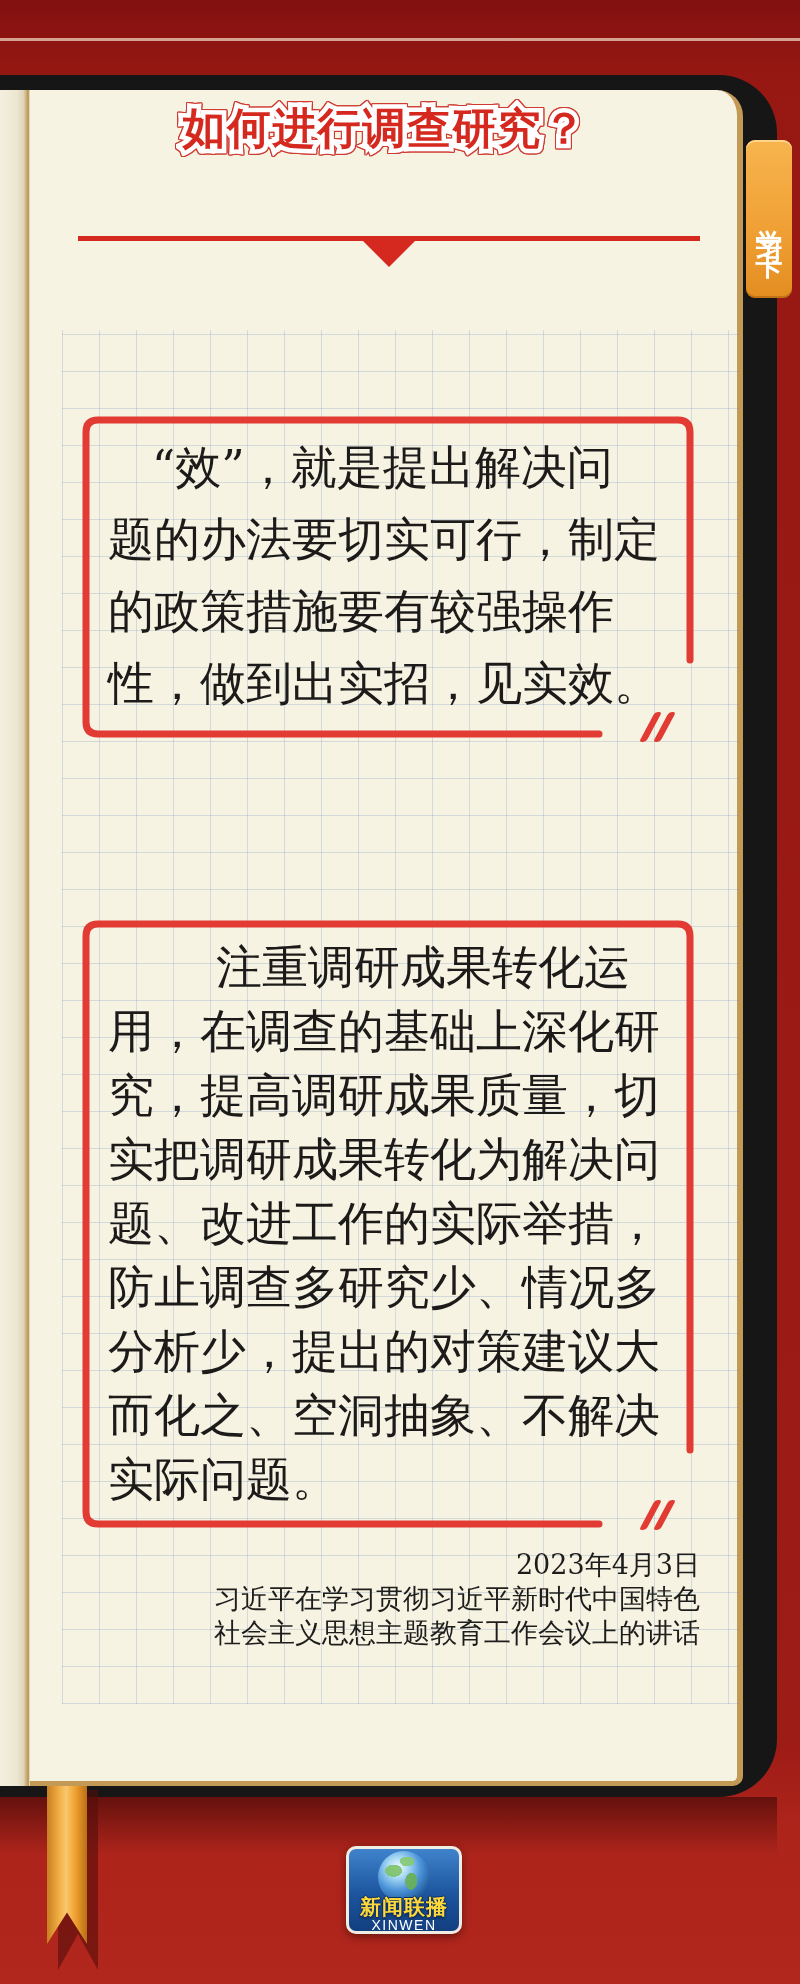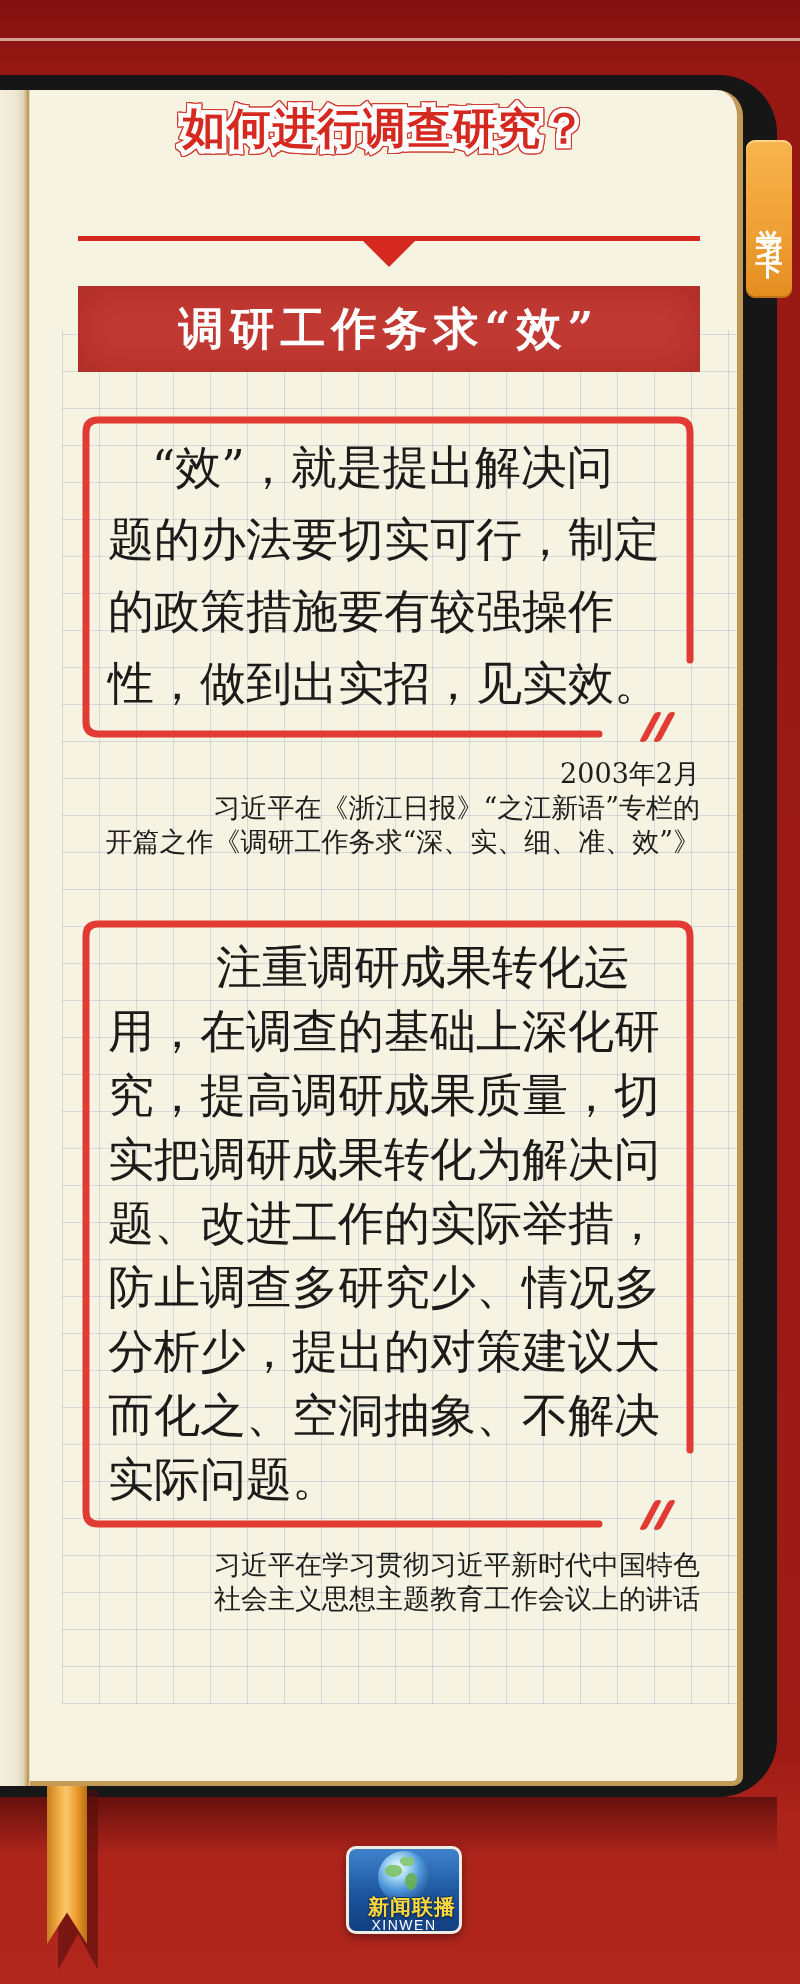--- a/index.html
+++ b/index.html
@@ -74,21 +74,21 @@
   .globe{position:absolute;left:29px;top:2px;width:52px;height:52px;border-radius:50%;
     background:radial-gradient(circle at 38% 32%,#f2fbff 0%,#a6d8f5 22%,#4c94d8 48%,#1b5496 78%,#123c74 100%);}
   .globe::after{content:"";position:absolute;inset:0;border-radius:50%;
     background:
       radial-gradient(ellipse 14px 10px at 30% 38%,#7ec36a 60%,transparent 61%),
       radial-gradient(ellipse 10px 14px at 64% 58%,#6ab055 60%,transparent 61%),
       radial-gradient(ellipse 12px 8px at 56% 20%,#86c973 60%,transparent 61%);
     opacity:.9;}
   .logo-title{position:absolute;left:0;top:44px;width:100%;text-align:center;
     color:#ffd83a;font-size:21px;font-weight:bold;letter-spacing:1px;
-    text-shadow:-1px 0 #0c2f63,1px 0 #0c2f63,0 -1px #0c2f63,0 1px #0c2f63,0 2px 3px rgba(0,0,0,.45);padding-left:8px;}
+    text-shadow:-1px 0 #0c2f63,1px 0 #0c2f63,0 -1px #0c2f63,0 1px #0c2f63,0 2px 3px rgba(0,0,0,.45);}
   .logo-sub{position:absolute;left:0;top:68px;width:100%;text-align:center;
     color:#fff;font-size:14px;letter-spacing:1.5px;font-family:"Liberation Sans",sans-serif;}
 </style>
 </head>
 <body>
 
 <div class="stage">
 
   <div class="abs top-edge-line"></div>
 
@@ -101,43 +101,35 @@
 
   <div class="abs page-stack"></div>
   <div class="abs page"></div>
   <div class="abs grid"></div>
 
   <div class="abs title">如何进行调查研究？</div>
 
   <div class="abs divider"></div>
   <div class="abs divider-arrow"></div>
 
-  <div class="abs banner">
-    <span>调研工作务求“效”</span>
-  </div>
 
   <div class="abs qbox qbox1" style="left:82px;top:416px;width:612px;height:322px;">
     <svg width="612" height="322" viewBox="0 0 612 322">
       <path d="M 517 318 H 16 Q 4 318 4 306 V 16 Q 4 4 16 4 H 596 Q 608 4 608 16 V 244" fill="none" stroke="#e23b34" stroke-width="7" stroke-linecap="round" stroke-linejoin="round"></path>
     </svg>
     <div class="qtext">“效”，就是提出解决问
 题的办法要切实可行，制定
 的政策措施要有较强操作
 性，做到出实招，见实效。</div>
   </div>
   <div class="abs qmark" style="left:640px;top:712px;">
       <i></i>
       <i></i>
     </div>
 
-  <div class="abs attr" style="top:757px;">
-    <div class="date">2003年2月</div>
-    <div class="src">习近平在《浙江日报》“之江新语”专栏的</div>
-    <div class="src">开篇之作《调研工作务求“深、实、细、准、效”》</div>
-  </div>
 
   <div class="abs qbox qbox2" style="left:82px;top:920px;width:540px;height:608px;">
     <svg width="612" height="608" viewBox="0 0 612 608">
       <path d="M 517 604 H 16 Q 4 604 4 592 V 16 Q 4 4 16 4 H 596 Q 608 4 608 16 V 530" fill="none" stroke="#e23b34" stroke-width="7" stroke-linecap="round" stroke-linejoin="round"></path>
     </svg>
     <div class="qtext">注重调研成果转化运
 用，在调查的基础上深化研
 究，提高调研成果质量，切
 实把调研成果转化为解决问
 题、改进工作的实际举措，
@@ -145,20 +137,21 @@
 分析少，提出的对策建议大
 而化之、空洞抽象、不解决
 实际问题。</div>
   </div>
   <div class="abs qmark" style="left:640px;top:1500px;">
       <i></i>
       <i></i>
     </div>
 
   <div class="abs attr" style="top:1548px;">
+    <div class="date">2023年4月3日</div>
     <div class="src">习近平在学习贯彻习近平新时代中国特色</div>
     <div class="src">社会主义思想主题教育工作会议上的讲话</div>
   </div>
 
   <div class="abs ribbon-shadow"></div>
   <div class="abs ribbon"></div>
 
   <div class="abs logo">
     <div class="globe"></div>
     <div class="logo-title">新闻联播</div>

